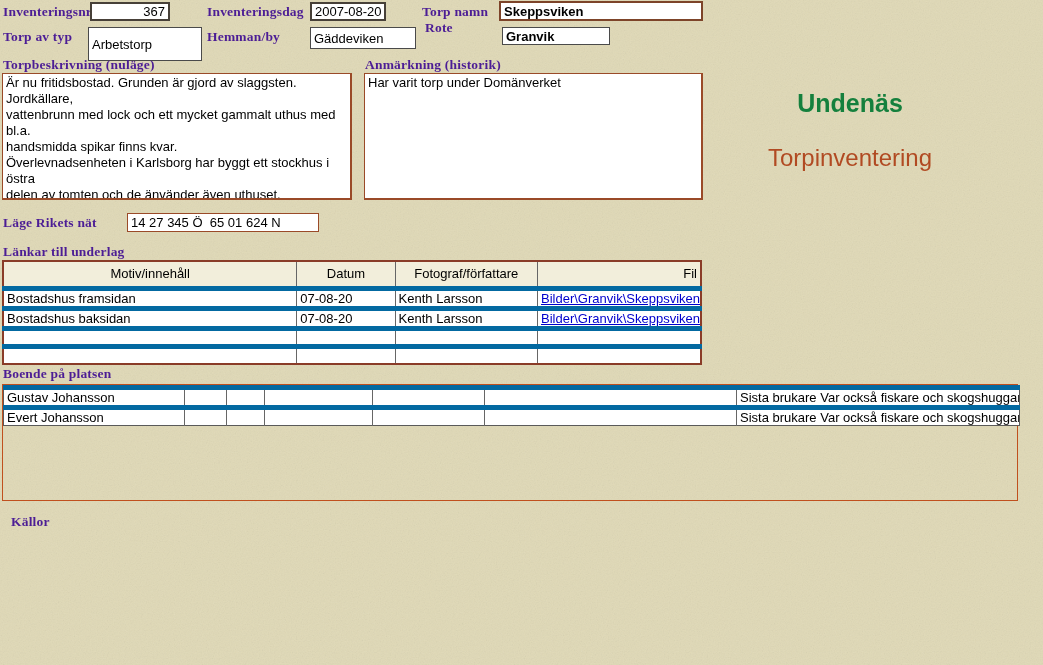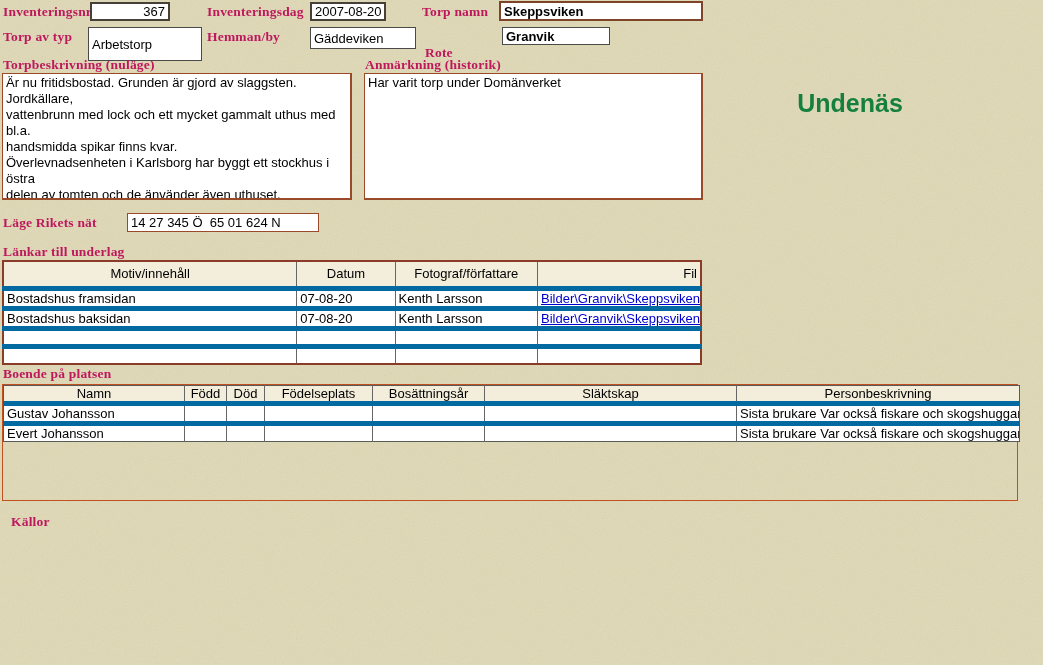--- a/index.html
+++ b/index.html
@@ -4,21 +4,21 @@
 <style>
   * { margin:0; padding:0; box-sizing:border-box; }
   html,body { width:1043px; height:665px; }
   body { font-family:"Liberation Sans", sans-serif; }
   .page { position:relative; width:1043px; height:665px; background:#e0d9b6; overflow:hidden; }
   .texture { position:absolute; left:0; top:0; width:1043px; height:665px; opacity:.14; z-index:0; pointer-events:none; }
 
   .lbl {
     position:absolute; z-index:1;
     font-family:"Liberation Serif", serif; font-weight:bold;
-    font-size:13.5px; color:#be185d; white-space:nowrap; letter-spacing:.2px;text-align:right;
+    font-size:13.5px; color:#4c1d95; white-space:nowrap; letter-spacing:.2px;text-align:right;
   }
   .fld {
     position:absolute; z-index:1; background:#fff; color:#000;
     font-family:"Liberation Sans", sans-serif; font-size:13px;
     padding:2px 3px; outline:none;
   }
   .bdr-dark  { border:2px solid #474038; }
   .bdr-brown { border:2px solid #7d4429; }
   .bdr-thin  { border:1px solid #4a4a4a; }
   .bdr-red   { border:1px solid #9a4a28; }
@@ -62,34 +62,35 @@
   <input class="fld bdr-dark" style="left: 90px; top: 2px; width: 80px; height: 19px; text-align: right;" value="367">
   <span class="lbl" style="left:207px;top:4px">Inventeringsdag</span>
   <input class="fld bdr-dark" style="left: 310px; top: 2px; width: 76px; height: 19px; text-align: center;" value="2007-08-20">
   <span class="lbl" style="left:422px;top:4px">Torp namn</span>
   <input class="fld bdr-brown" style="left: 499px; top: 1px; width: 204px; height: 20px; font-weight: bold;" value="Skeppsviken">
 
   <span class="lbl" style="left:3px;top:29px">Torp av typ</span>
   <input class="fld bdr-thin" style="left: 88px; top: 27px; width: 114px; height: 34px;" value="Arbetstorp">
   <span class="lbl" style="left:207px;top:29px">Hemman/by</span>
   <input class="fld bdr-thin" style="left: 310px; top: 27px; width: 106px; height: 22px;" value="Gäddeviken">
-  <span class="lbl" style="left:425px;top:45px">Rote</span>
+  <span class="lbl" style="left:425px;top:20px">Rote</span>
   <input class="fld bdr-thin" style="left: 502px; top: 27px; width: 108px; height: 18px; font-weight: bold;" value="Granvik">
 
   <span class="lbl" style="left:3px;top:57px">Torpbeskrivning (nuläge)</span>
   <textarea class="ta" style="left: 2px; top: 73px; width: 350px; height: 127px;">Är nu fritidsbostad. Grunden är gjord av slaggsten. Jordkällare,
 vattenbrunn med lock och ett mycket gammalt uthus med bl.a.
 handsmidda spikar finns kvar.
 Överlevnadsenheten i Karlsborg har byggt ett stockhus i östra
 delen av tomten och de änvänder även uthuset.</textarea>
   <span class="lbl" style="left:365px;top:57px">Anmärkning (historik)</span>
   <textarea class="ta" style="left: 364px; top: 73px; width: 339px; height: 127px;">Har varit torp under Domänverket</textarea>
 
   <div class="title-block" style="left:700px;top:86px;width:300px">
     <div class="title-line">Undenäs</div>
+    <div class="subtitle">Torpinventering</div>
   </div>
 
   <span class="lbl" style="left:3px;top:215px">Läge Rikets nät</span>
   <input class="fld bdr-red" style="left: 127px; top: 213px; width: 192px; height: 19px;" value="14 27 345 Ö  65 01 624 N">
 
   <span class="lbl" style="left:3px;top:244px">Länkar till underlag</span>
   <table class="links-table" style="left:2px;top:260px;width:700px">
     <colgroup>
         <col style="width:293px">
         <col style="width:98px">
@@ -136,29 +137,20 @@
       <colgroup>
           <col style="width:181px">
           <col style="width:42px">
           <col style="width:38px">
           <col style="width:108px">
           <col style="width:112px">
           <col style="width:252px">
           <col style="width:283px">
         </colgroup>
       <tbody>
-          <tr>
-        <th>Namn</th>
-        <th class="vline">Född</th>
-        <th class="vline">Död</th>
-        <th class="vline">Födelseplats</th>
-        <th class="vline">Bosättningsår</th>
-        <th class="vline">Släktskap</th>
-        <th class="vline">Personbeskrivning</th>
-      </tr>
       <tr>
         <td>Gustav Johansson</td>
         <td class="vline"></td>
         <td class="vline"></td>
         <td class="vline"></td>
         <td class="vline"></td>
         <td class="vline"></td>
         <td class="vline">Sista brukare Var också fiskare och skogshuggare</td>
       </tr>
       <tr>

